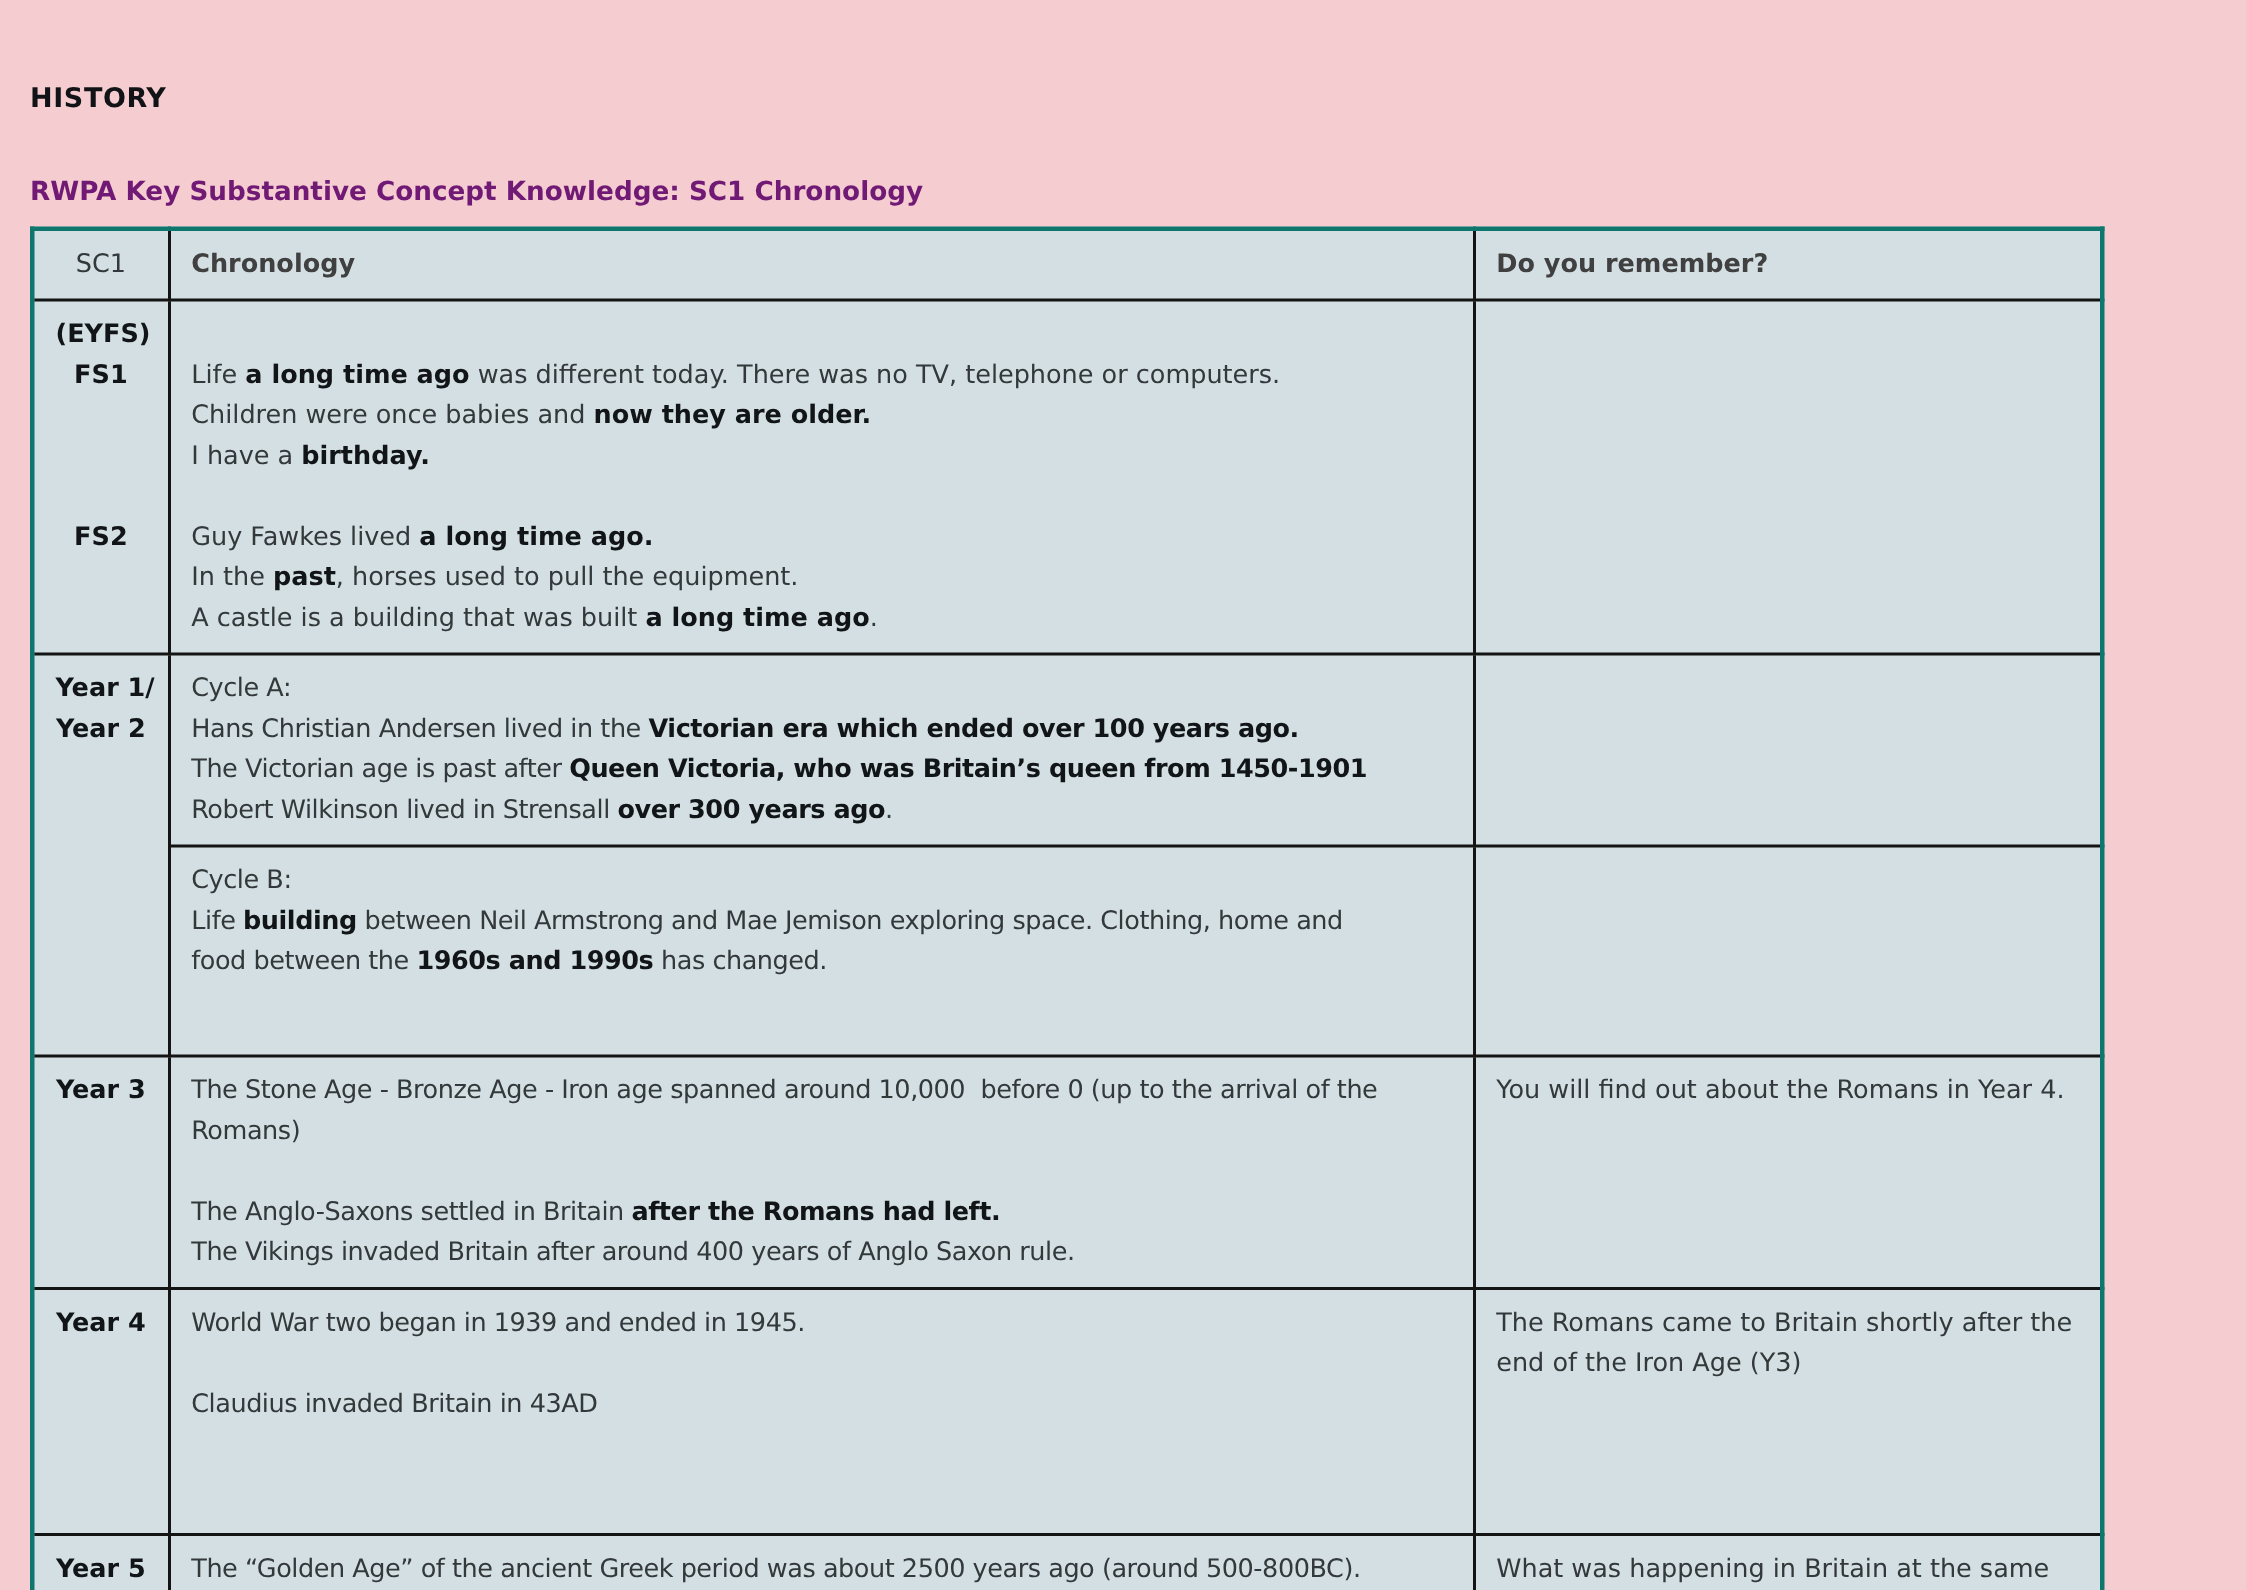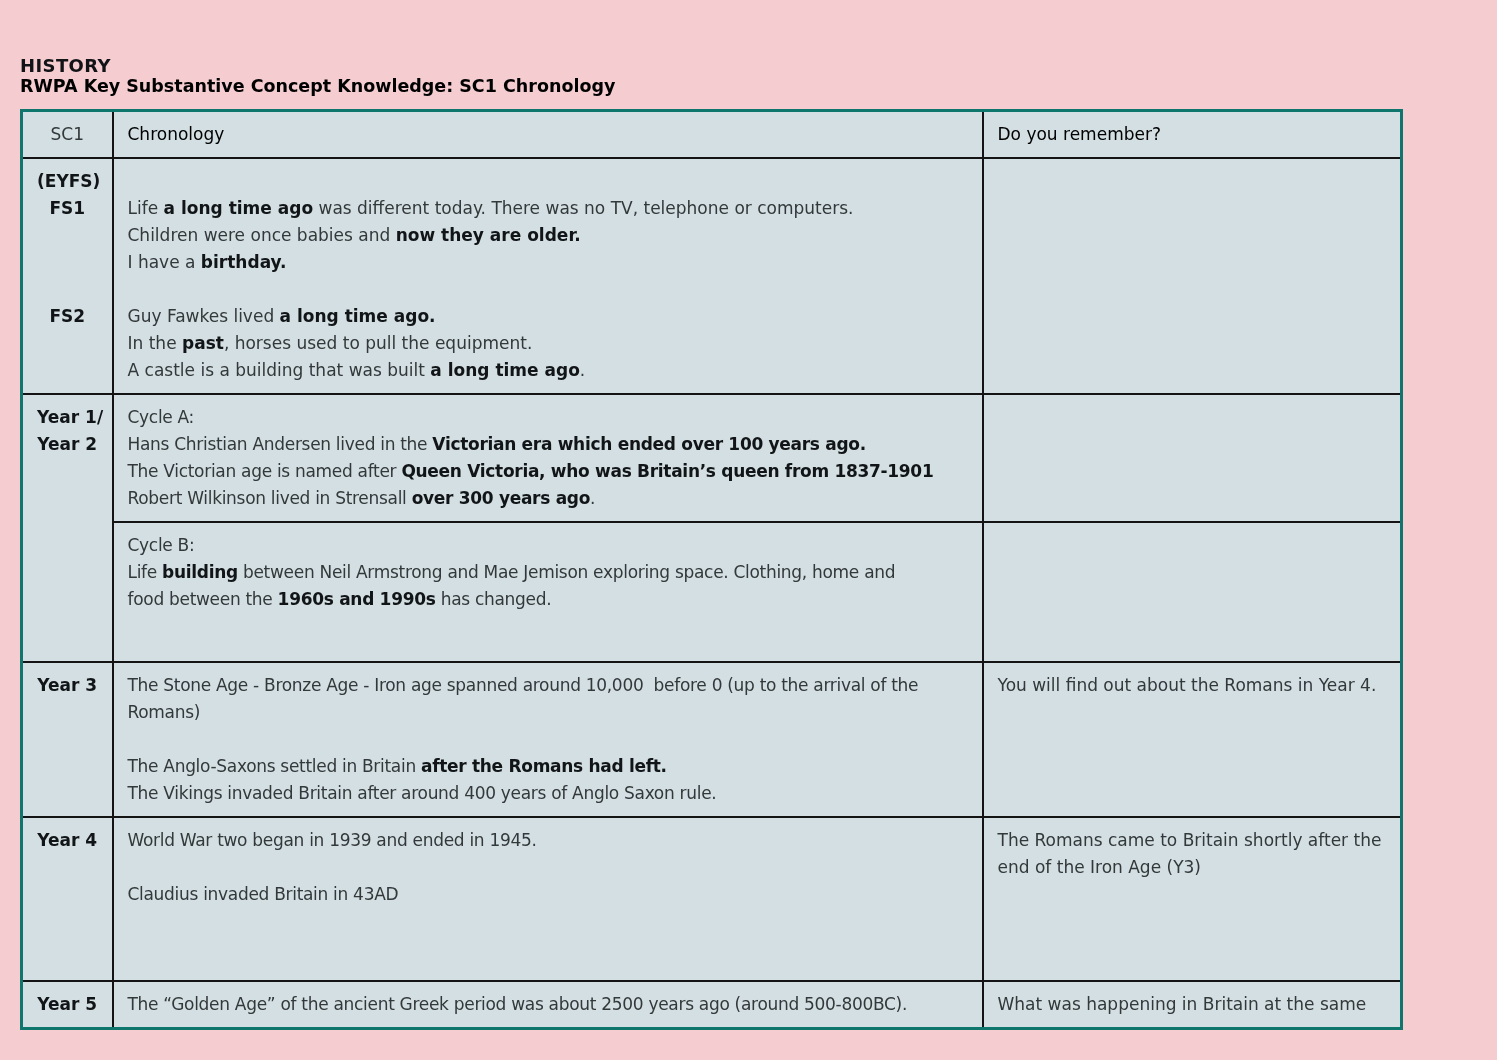--- a/index.html
+++ b/index.html
@@ -9,22 +9,22 @@
     background: #f5cdd0;
     font-family: "DejaVu Sans", sans-serif;
     color: #33383a;
   }
   .page { padding: 55px 0 0 20px; }
   .doc-title {
     font-weight: 700; font-size: 18px; color: #111316;
     letter-spacing: .4px;
   }
   .doc-subtitle {
-    font-weight: 700; font-size: 17.5px; color: #000000;
-    margin-bottom: 13px;
+    font-weight: 700; font-size: 17.5px; color: #701a75;
+    margin-top: 42px; margin-bottom: 13px;
   }
   table.kt {
     border-collapse: collapse; table-layout: fixed;
     width: 1380px;
     border: 3px solid #0f766e;
     background: #d3dfe3;
   }
   table.kt td {
     border: 2px solid #141414;
     vertical-align: top;
@@ -36,21 +36,21 @@
   .line { white-space: pre; min-height: 27px; }
   .b { font-weight: 700; color: #121517; }
   .label-cell {
     text-align: center; font-weight: 700; color: #121517;
     padding-left: 4px; padding-right: 4px;
   }
   .cond { font-size: 16px; letter-spacing: -0.3px; }
   .r-hdr { height: 47px; }
   .r-hdr td { vertical-align: middle; }
   .r-hdr .label-cell { font-weight: 400; color: #33383a; }
-  .r-hdr .bold-hd { font-weight: 400; color: #000000; }
+  .r-hdr .bold-hd { font-weight: 700; color: #404040; }
   .r-eyfs { height: 236px; }
   .r-ca   { height: 125px; }
   .r-cb   { height: 140px; }
   .r-y3   { height: 148px; }
   .r-y4   { height: 164px; }
   .r-y5   { height: 46px; }
   .r-y5 td { vertical-align: middle; padding-top: 4px; padding-bottom: 4px; }
   .rem-top { vertical-align: top; border-radius: 15px; }
   .rem-bottom { vertical-align: bottom; padding-bottom: 11px; }
 </style>
@@ -99,21 +99,21 @@
     </tr>
 
     <tr class="r-ca">
       <td class="label-cell" rowspan="2">
             <div class="line">Year 1/</div>
             <div class="line">Year 2</div>
           </td>
       <td class="cond">
             <div class="line"><span>Cycle A:</span></div>
             <div class="line"><span>Hans Christian Andersen lived in the </span><span class="b">Victorian era which ended over 100 years ago.</span></div>
-            <div class="line"><span>The Victorian age is named after </span><span class="b">Queen Victoria, who was Britain’s queen from 1837-1901</span></div>
+            <div class="line"><span>The Victorian age is past after </span><span class="b">Queen Victoria, who was Britain’s queen from 1450-1901</span></div>
             <div class="line"><span>Robert Wilkinson lived in Strensall </span><span class="b">over 300 years ago</span><span>.</span></div>
           </td>
       <td></td>
     </tr>
 
     <tr class="r-cb">
       <td class="cond">
             <div class="line"><span>Cycle B:</span></div>
             <div class="line"><span>Life </span><span class="b">building</span><span> between Neil Armstrong and Mae Jemison exploring space. Clothing, home and</span></div>
             <div class="line"><span>food between the </span><span class="b">1960s and 1990s</span><span> has changed.</span></div>

